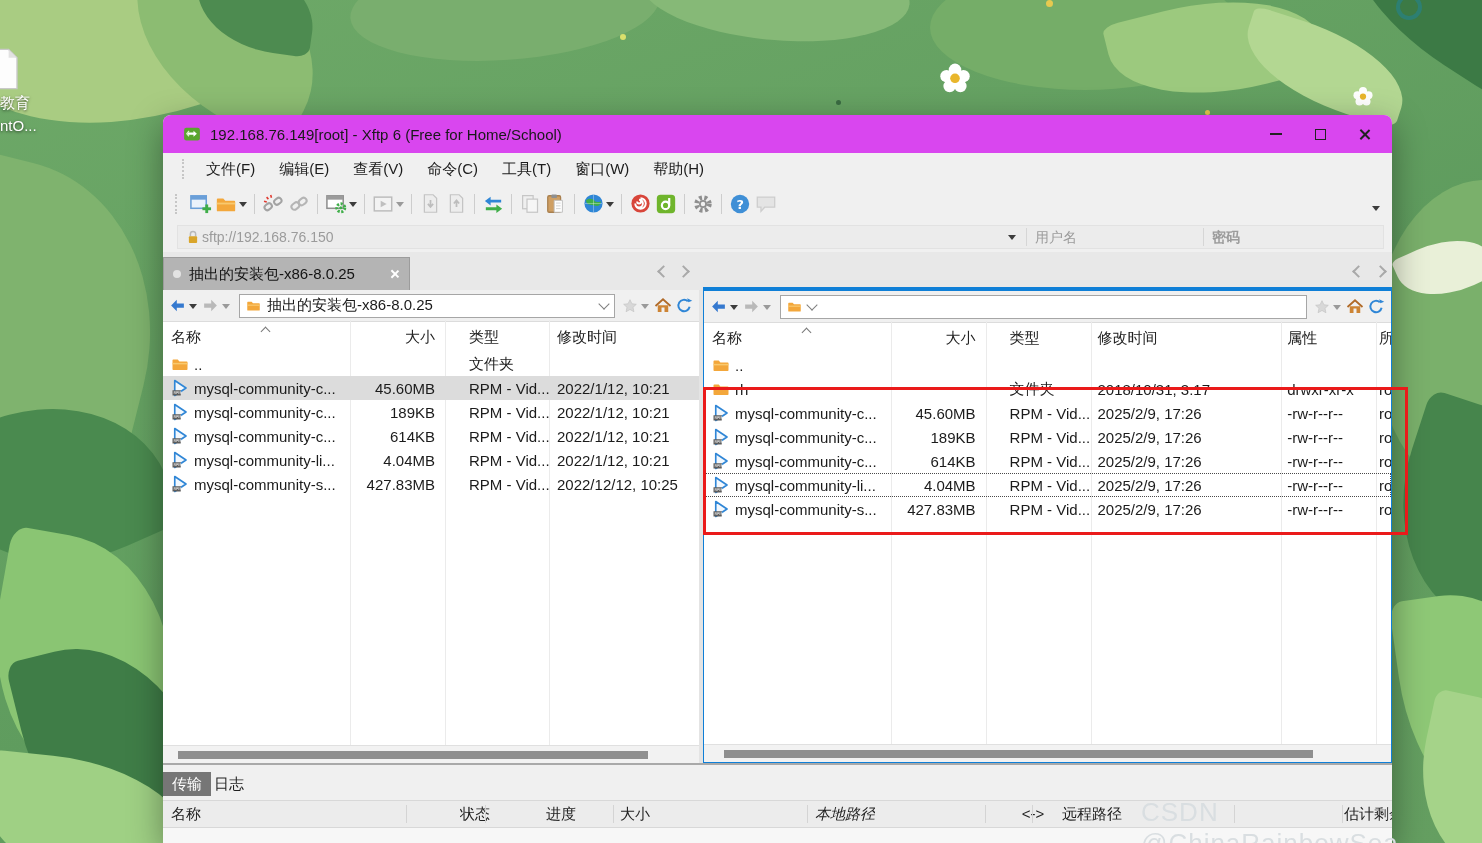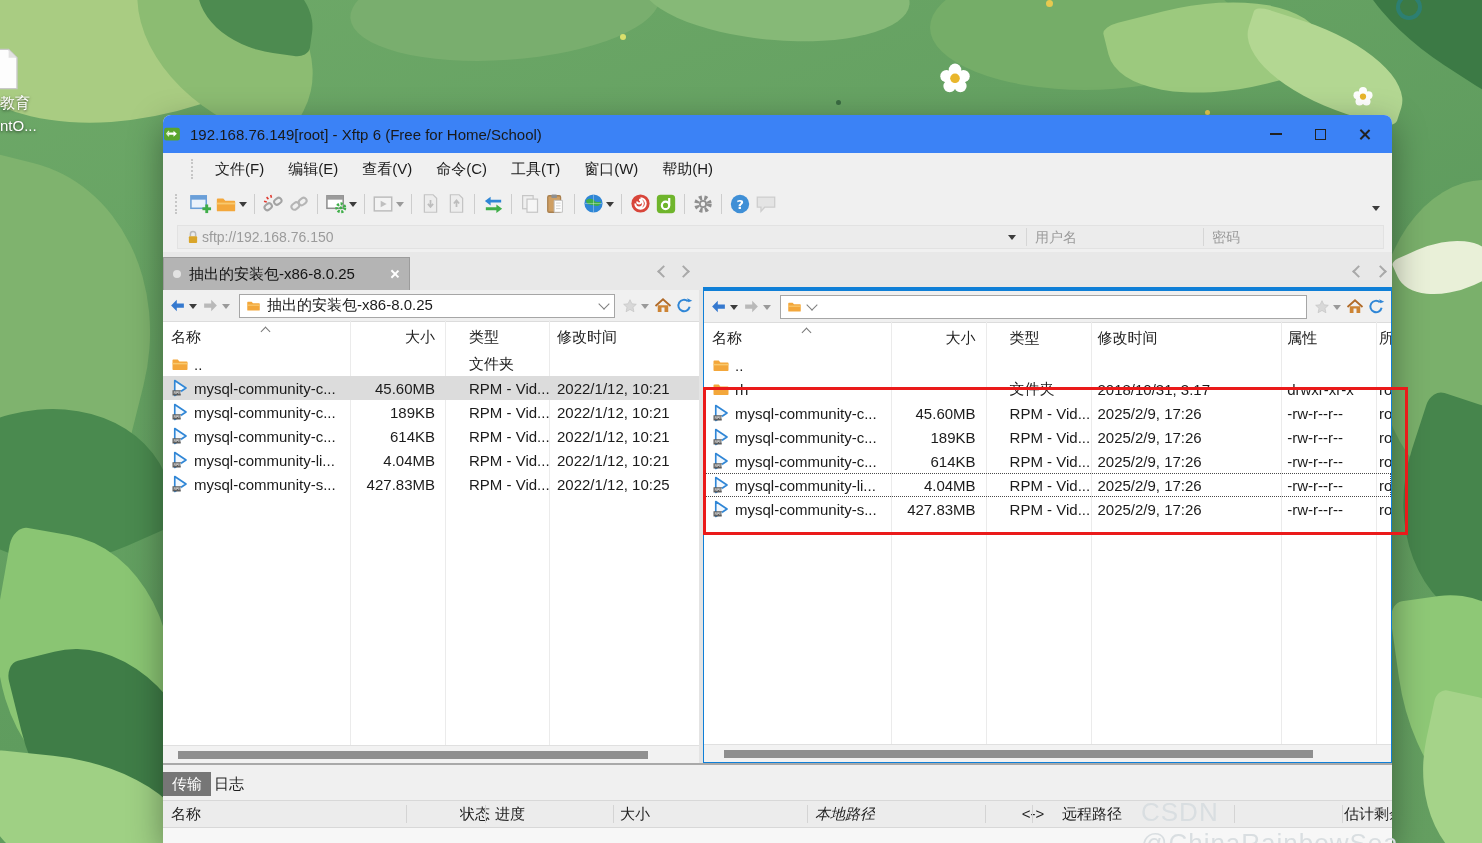--- a/index.html
+++ b/index.html
@@ -5,50 +5,50 @@
   * { margin:0; padding:0; box-sizing:border-box; }
   body { font-family:"Liberation Sans","DejaVu Sans",sans-serif; }
   .stage{position:relative;width:1482px;height:843px;overflow:hidden;background:linear-gradient(160deg,#6ea968,#5f9c5e 55%,#659f61);}
   .blob{position:absolute;border-radius:50%;}
   .leaf{position:absolute;border-radius:8% 70% 12% 70%;}
   
   .dicon{position:absolute;left:-14px;top:48px;}
   .dlabel{position:absolute;color:#fff;font-size:15px;text-shadow:0 1px 3px rgba(0,0,0,.65);white-space:nowrap;}
   
   .win{position:absolute;left:163px;top:115px;width:1229px;height:728px;background:#f0f0f0;border-radius:8px 8px 0 0;box-shadow:0 10px 34px rgba(0,0,0,.38);font-size:15px;color:#1b1b1b;}
-  .titlebar{position:absolute;left:0;top:0;right:0;height:38px;background:#3b82f6;border-radius:8px 8px 0 0;display:flex;align-items:center;padding:0 0;}
+  .titlebar{position:absolute;left:0;top:0;right:0;height:38px;background:#d946ef;border-radius:8px 8px 0 0;display:flex;align-items:center;padding:0 20px;}
   .title-text{margin-left:9px;font-size:15px;color:#191919;}
   .ctls{position:absolute;right:6px;top:0;height:38px;display:flex;}
   .ctl{width:44px;height:38px;display:flex;align-items:center;justify-content:center;}
   .g-min{width:12px;border-top:2px solid #222;}
   .g-max{width:11px;height:11px;border:1.6px solid #222;}
   .xmark{position:relative;width:11px;height:11px;}
   .xmark::before,.xmark::after{content:"";position:absolute;left:5px;top:-1px;width:1.8px;height:13px;background:#222;}
   .xmark::before{transform:rotate(45deg);} .xmark::after{transform:rotate(-45deg);}
   .xmark.white::before,.xmark.white::after{background:#fff;width:1.6px;height:10px;top:0;}
   .xmark.small::before,.xmark.small::after{height:10px;}
   
-  .menubar{position:absolute;left:16px;top:38px;right:0;height:32px;display:flex;align-items:center;padding-left:12px;background:#f0f0f0;}
+  .menubar{position:absolute;left:7px;top:38px;right:0;height:32px;display:flex;align-items:center;padding-left:12px;background:#f0f0f0;}
   .grip{width:6px;height:20px;border-left:2px dotted #c6c6c6;margin-right:6px;}
   .menu-item{padding:4px 12px;color:#1c1c1c;}
   
   .toolbar{position:absolute;left:0;top:70px;right:0;height:37px;display:flex;align-items:center;padding-left:12px;background:#f0f0f0;}
   .tbi{width:26px;height:26px;display:flex;align-items:center;justify-content:center;}
   .tsep{width:1px;height:20px;background:#cdcdcd;margin:0 5px;}
   .caret{width:0;height:0;border:4px solid transparent;border-top:5px solid #3c3c3c;margin:5px 2px 0 0;}
   .caret.dim{border-top-color:#9a9a9a;}
   .tb-overflow{position:absolute;right:10px;top:16px;}
   
   .addressbar{position:absolute;left:0;top:107px;right:0;height:30px;background:#f0f0f0;}
   .addr-field{position:absolute;left:14px;right:8px;top:3px;height:24px;background:#ececec;border:1px solid #e2e2e2;display:flex;align-items:center;padding:0 6px;}
   .addr-field input{background:transparent;border:none;outline:none;font-size:14px;color:#0f172a;font-family:inherit;}
   .addr-field input::placeholder{color:#9b9b9b;}
   .afsep{width:1px;height:18px;background:#d6d6d6;margin:0 8px;}
   .url-input{flex:1;}
-  .user-input{width:160px;} .pass-input{width:165px;}
+  .user-input{width:160px;} .pass-input{width:165px;font-weight:bold;}
   
   .tabstrip{position:absolute;left:0;top:137px;right:0;height:38px;background:#e8e8e8;}
   .blueline{position:absolute;left:540px;right:0;bottom:0;height:3px;background:#0f7fd7;}
   .tab{position:absolute;top:5px;height:33px;display:flex;align-items:center;padding:0 9px;gap:8px;}
   .tab-left{left:0;width:247px;background:#b4b4b4;border:1px solid #9c9c9c;border-bottom:none;color:#141414;}
   .tab-right{left:540px;width:228px;background:#0f7fd7;color:#fff;font-weight:bold;}
   .tab .lbl{flex:1;white-space:nowrap;overflow:hidden;}
   .dot{width:8px;height:8px;border-radius:50%;}
   .chev{position:absolute;width:9px;height:9px;border-left:2px solid #a9a9a9;border-bottom:2px solid #a9a9a9;}
   .chev.l{transform:rotate(45deg);} .chev.r{transform:rotate(-135deg);}
@@ -531,21 +531,21 @@
           </div>
           <div class="prow">
             <div class="cell c-name">
                 <svg class="ficon">
                   <use href="#i-rpm"></use>
                 </svg>
                 <span>mysql-community-s...</span>
               </div>
             <div class="cell c-size">427.83MB</div>
             <div class="cell c-type">RPM - Vid...</div>
-            <div class="cell c-modl">2022/1/12, 10:25</div>
+            <div class="cell c-modl">2022/12/12, 10:25</div>
           </div>
         </div>
         <div class="hscroll">
             <div class="hthumb" style="left:15px;width:470px;"></div>
           </div>
       </div>
 
       <div class="splitter"></div>
 
       <div class="panel right">
@@ -689,21 +689,21 @@
     </div>
 
     <div class="bsep"></div>
     <div class="ttabs">
       <div class="ttab active">传输</div>
       <div class="ttab plain">日志</div>
     </div>
     <div class="theader">
       <span class="th" style="left:8px;">名称</span>
       <span class="th" style="left:249px;margin-left:48px;">状态</span>
-      <span class="th" style="left:332px;width:92px;text-align:left;">进度</span>
+      <span class="th" style="left:352px;width:92px;text-align:center;">进度</span>
       <span class="th" style="left:457px;">大小</span>
       <span class="th" style="left:652px;font-style:italic;">本地路径</span>
       <span class="th" style="left:847px;width:46px;text-align:center;">&lt;-&gt;</span>
       <span class="th" style="left:877px;padding-left:22px;">远程路径</span>
       <span class="th" style="left:1079px;margin-top:25px;">速度</span>
       <span class="th" style="left:1181px;width:48px;">估计剩余时间</span>
       <span class="thsep" style="left:243px;"></span>
         <span class="thsep" style="left:322px;"></span>
       <span class="thsep" style="left:450px;"></span>
         <span class="thsep" style="left:644px;"></span>

